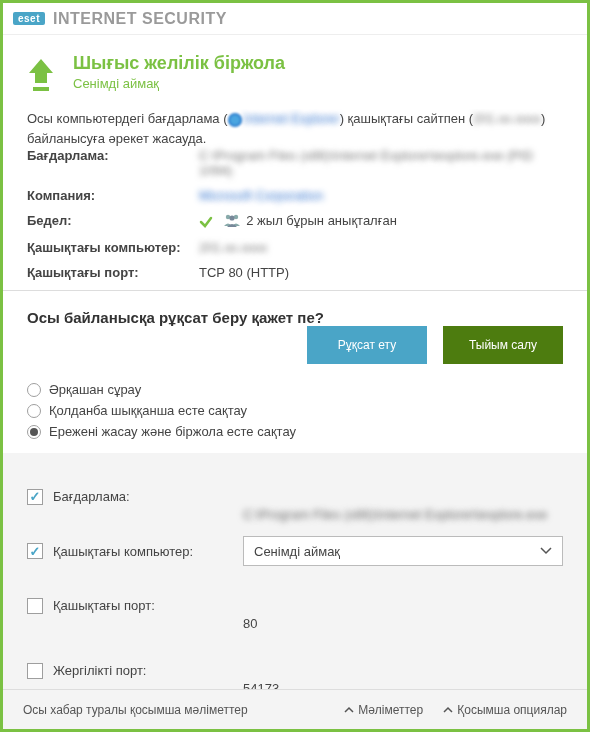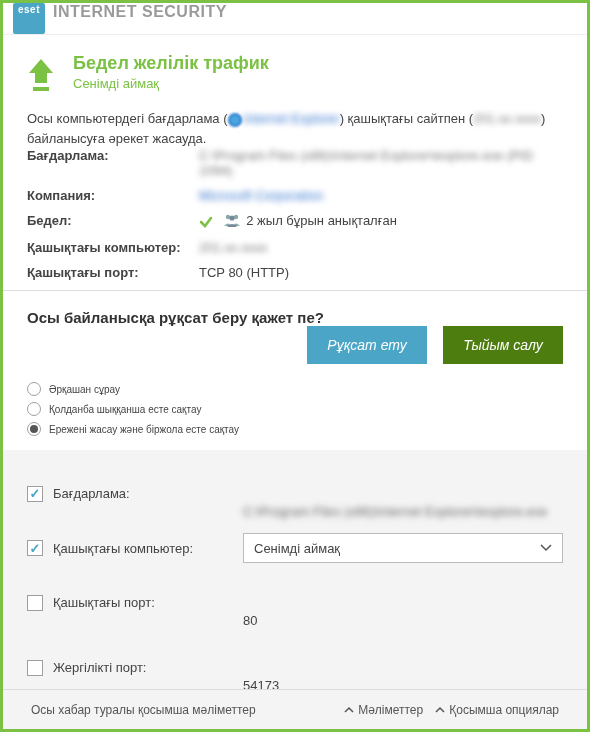--- a/index.html
+++ b/index.html
@@ -1,73 +1,73 @@
 <!DOCTYPE html>
 <html><head>
 <meta charset="utf-8">
 <style>
   * { box-sizing: border-box; margin: 0; padding: 0; font-family: "Segoe UI", Arial, sans-serif; }
   body { width: 590px; height: 732px; border: 3px solid #7bc143; background: #fff; display: flex; flex-direction: column; }
-  .titlebar { height: 32px; background: #fff; border-bottom: 1px solid #eee; display: flex; padding: 0 10px; gap: 8px; }
+  .titlebar { height: 32px; background: #fff; border-bottom: 1px solid #eee; display: flex; align-items: center; padding: 0 10px; gap: 8px; }
   .eset-logo { background: #4aa5c7; color: #fff; font-size: 10px; font-weight: bold; padding: 1px 5px; border-radius: 2px; letter-spacing: 0.5px; }
   .product { color: #9a9a9a; font-size: 16px; font-weight: 600; letter-spacing: 0.5px; }
   .header { display: flex; padding: 18px 24px 16px; gap: 18px; align-items: flex-start; }
   .upload-icon { width: 28px; height: 36px; position: relative; margin-top: 4px; }
   .upload-icon svg { display: block; }
   .header-text h1 { color: #7bc143; font-size: 18px; font-weight: 600; margin-bottom: 2px; }
   .header-text .sub { color: #7bc143; font-size: 13px; }
   .content { padding: 0 24px; flex: 1; overflow: auto; }
   .para { font-size: 13px; color: #444; line-height: 1.5; }
   .blur { display: inline-block; color: transparent; text-shadow: 0 0 6px rgba(0,0,0,0.6); user-select: none; }
   .blur.link { text-shadow: 0 0 6px rgba(30,100,200,0.95); }
   .ie-icon { display: inline-block; width: 14px; height: 14px; background: radial-gradient(circle at 50% 50%, #4aa5e0 40%, #1e6ec8 70%); border-radius: 50%; vertical-align: middle; margin-right: 2px; filter: blur(1px); }
   .info-row { display: flex; gap: 12px; font-size: 13px; color: #444; margin-bottom: 10px; }
   .info-row .label { width: 160px; font-weight: 600; }
   .info-row .val { flex: 1; }
   .checkmark svg { vertical-align: middle; }
   .rep-icon { display:inline-block; vertical-align:middle; margin: 0 2px 0 6px; }
   .hr { border: none; border-top: 1px solid #ddd; margin: 10px -24px 18px; }
   .question { font-size: 15px; font-weight: 600; color: #333; }
   .btn-row { display: flex; gap: 16px; justify-content: flex-end; margin-bottom: 18px; }
-  .btn { min-width: 120px; height: 38px; border: none; font-size: 14px; color: #fff; cursor: pointer; font-style: italic; }
+  .btn { min-width: 120px; height: 38px; border: none; font-size: 12px; color: #fff; cursor: pointer; }
   .btn-allow { background: #4aa5c7; }
   .btn-deny { background: #4d7c0f; }
-  .radio-row { display: flex; align-items: center; gap: 8px; font-size: 10px; color: #444; margin-bottom: 6px; cursor: pointer; }
+  .radio-row { display: flex; align-items: center; gap: 8px; font-size: 13px; color: #444; margin-bottom: 6px; cursor: pointer; }
   .radio { width: 14px; height: 14px; border: 1px solid #9e9e9e; border-radius: 50%; display: inline-flex; align-items: center; justify-content: center; }
   .radio.checked::after { content: ""; width: 8px; height: 8px; background: #555; border-radius: 50%; }
   .rules { background: #f4f4f4; margin: 14px -24px 0; padding: 18px 24px 8px; }
   .rule-row { display: flex; align-items: center; gap: 10px; font-size: 13px; color: #444; margin-bottom: 14px; min-height: 30px; }
   .chk { width: 16px; height: 16px; border: 1px solid #9e9e9e; display: inline-flex; align-items: center; justify-content: center; background: #fff; cursor: pointer; }
   .chk.checked::after { content: "✓"; color: #4aa5c7; font-size: 13px; font-weight: bold; line-height: 1; }
   .rule-row .rlabel { width: 180px; }
   .rule-row .rval { flex: 1; margin-top: 36px; }
   .select { flex: 1; height: 30px; border: 1px solid #bbb; background: #fff; display: flex; align-items: center; justify-content: space-between; padding: 0 10px; font-size: 13px; cursor: pointer; }
   .select .caret svg { display:block; }
-  .footer { height: 40px; background: #f4f4f4; border-top: 1px solid #ddd; display: flex; align-items: center; padding: 0 28px; font-size: 12px; color: #555; gap: 12px; }
+  .footer { height: 40px; background: #f4f4f4; border-top: 1px solid #ddd; display: flex; align-items: center; padding: 0 20px; font-size: 12px; color: #555; gap: 20px; }
   .footer .spacer { flex: 1; }
   .footer .flink { display: flex; align-items: center; gap: 4px; cursor: pointer; }
   .footer .flink svg { display:block; }
 </style>
 </head>
 <body>
 
 <div class="titlebar">
   <span class="eset-logo">eset</span>
   <span class="product">INTERNET SECURITY</span>
 </div>
 
 <div class="header">
   <div class="upload-icon">
     <svg width="28" height="36" viewBox="0 0 28 36">
         <path d="M14 2 L26 16 L20 16 L20 26 L8 26 L8 16 L2 16 Z" fill="#7bc143"></path>
         <rect x="6" y="30" width="16" height="4" fill="#7bc143"></rect>
       </svg>
   </div>
   <div class="header-text">
-    <h1>Бедел желілік трафик</h1>
+    <h1>Шығыс желілік біржола</h1>
     <div class="sub">Сенімді аймақ</div>
   </div>
 </div>
 
 <div class="content">
   <p class="para">
     <span>Осы компьютердегі бағдарлама (</span><span class="ie-icon"></span><span class="blur link">Internet Explorer</span><span>) қашықтағы сайтпен (</span><span class="blur">201.xx.xxxx</span><span>) байланысуға әрекет жасауда.</span>
   </p>
 
   <div class="info-row">

